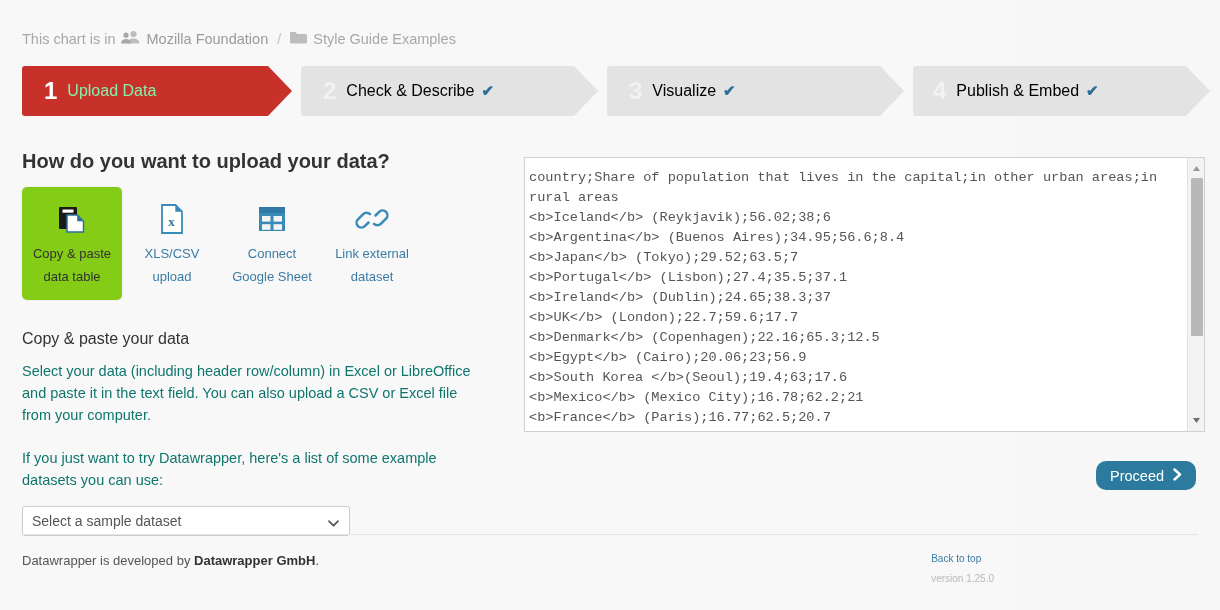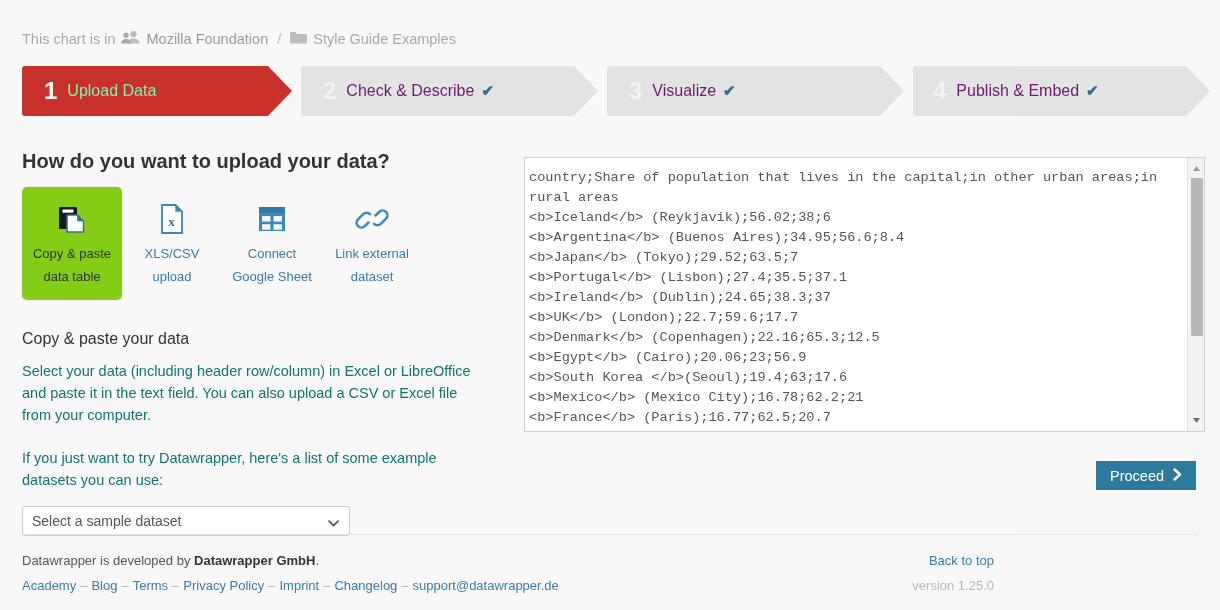--- a/index.html
+++ b/index.html
@@ -39,21 +39,21 @@
     background: #e3e3e3;
     clip-path: polygon(0 0, calc(100% - 24px) 0, 100% 50%, calc(100% - 24px) 100%, 0 100%);
     border-radius: 3px 0 0 3px;
   }
   .step.active { background: #c8302a; }
   .step .num {
     font-size: 24px; font-weight: bold; margin-right: 10px;
     color: #f2f2f2; line-height: 1;
   }
   .step.active .num { color: #ffffff; }
-  .step .label { color: #701a75; }
+  .step .label { color: #000000; }
   .step.active .label { color: #86efac; }
   .step .tick { margin-left: 7px; color: #2f6f96; font-size: 15px; font-weight: bold; }
   .w-step1 { width: 270px; }
   .w-step2 { width: 297px; }
   .w-step3 { width: 297px; }
   .w-step4 { width: 297px; padding-left: 20px; }
 
   
   .left { position: absolute; left: 22px; top: 150px; width: 478px; }
   .h1 { font-size: 20px; font-weight: bold; color: #333; margin: 0 0 14px 0; }
@@ -115,33 +115,33 @@
   .sb-up { top: 2px; } .sb-down { bottom: 2px; }
   .sb-thumb {
     position: absolute; left: 3px; top: 20px; width: 12px; height: 158px;
     background: #b8b8b8; border-radius: 1px;
   }
 
   .proceed {
     position: absolute; left: 1096px; top: 461px;
     height: 29px; padding: 0 14px;
     background: #2c7b9e; color: #ffffff;
-    border: 0; border-radius: 0;
+    border: 0; border-radius: 10px;
     font-size: 14.5px; font-family: "Liberation Sans", sans-serif;
     display: flex; align-items: center; gap: 9px; cursor: pointer;
   }
 
   
   .divider { position: absolute; left: 22px; top: 534px; width: 1176px; height: 1px; background: #e6e6e6; }
   .foot-left { position: absolute; left: 22px; top: 551px; font-size: 13px; color: #555; line-height: 1.6; }
   .foot-left .strong { font-weight: bold; color: #333; }
   .foot-links { margin-top: 4px; color: #b5b5b5; font-size: 13px; }
   .foot-links a { color: #3a7ca5; text-decoration: none; }
   .foot-links .dash { margin: 0 4px; color: #b0b0b0; }
-  .foot-right { position: absolute; right: 22px; top: 551px; text-align: right; font-size: 13px; line-height: 1.6; }
+  .foot-right { position: absolute; right: 22px; top: 551px; text-align: left; font-size: 10px; line-height: 1.6; }
   .foot-right a { color: #3a7ca5; text-decoration: none; }
   .foot-right .ver { color: #b9b9b9; margin-top: 4px; }
 </style>
 </head>
 <body>
 
 <div class="page">
 
   <div class="breadcrumb">
     <span class="lead">This chart is in</span>
@@ -303,23 +303,20 @@
     </span>
   </button>
 
   <div class="divider"></div>
 
   <div class="foot-left">
     <div>
       <span>Datawrapper is developed by</span>
       <span class="strong">Datawrapper GmbH</span><span>.</span>
     </div>
-    <div class="foot-links">
-      <a href="#">Academy</a><span class="dash">–</span><a href="#">Blog</a><span class="dash">–</span><a href="#">Terms</a><span class="dash">–</span><a href="#">Privacy Policy</a><span class="dash">–</span><a href="#">Imprint</a><span class="dash">–</span><a href="#">Changelog</a><span class="dash">–</span><a href="#">support@datawrapper.de</a>
-    </div>
   </div>
 
   <div class="foot-right">
     <a href="#">Back to top</a>
     <div class="ver">version 1.25.0</div>
   </div>
 
 </div>
 
 </body></html>

